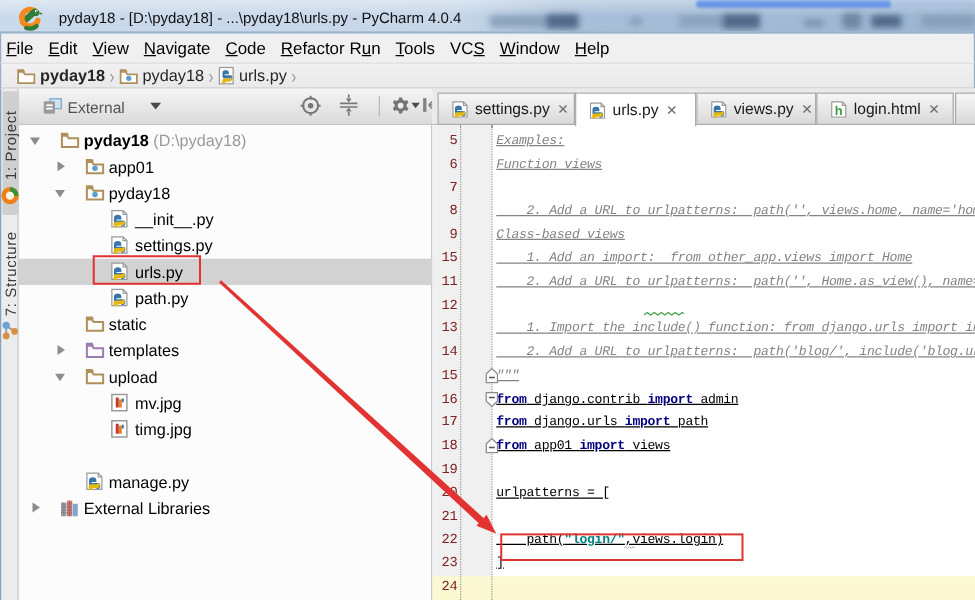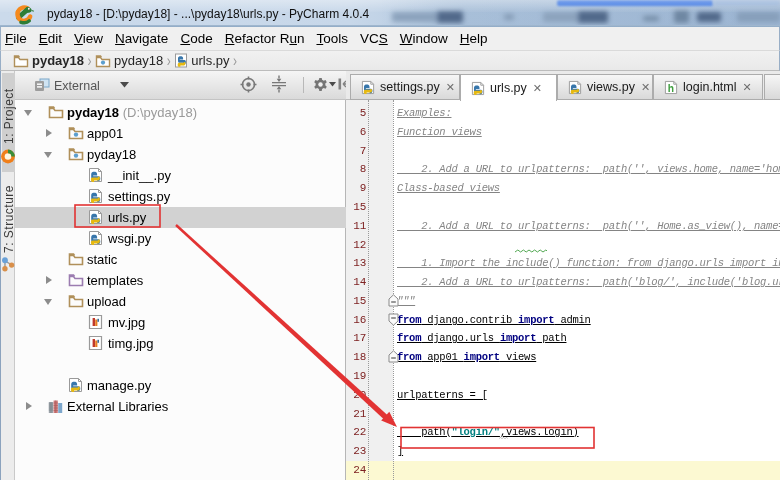--- a/index.html
+++ b/index.html
@@ -237,21 +237,21 @@
           </svg>
         <span class="lbl" style="left:93px">urls.py</span>
       </div>
       <div class="trow" style="top:128px">
         <svg style="left:73px;top:2px" width="15" height="16" viewBox="0 0 15 16">
             <path d="M1.5 1.5 h9 l3 3 v10 h-12 z" fill="#fff" stroke="#9a9a9a"></path>
             <path d="M10.5 1.5 v3 h3" fill="none" stroke="#9a9a9a"></path>
             <path d="M3.2 7.2 c0-2 1.4-2.5 3-2.5 1.6 0 2.9.5 2.9 2.5 v1.3 h-3.9 v.8 h5.5 c1.2 0 1.6 1 1.6 2.3 0 1.7-.7 2.5-2 2.5 h-1.1 v-1.7 h-4.2 c-1.4 0-1.8-1.1-1.8-2.7 z" fill="#3776ab"></path>
             <path d="M9.9 9.5 v.9 h-5.3 c-1.1 0-1.7.8-1.7 2.2 0 1.5.5 2.4 1.9 2.4 h1.2 v-1.6 h4 c1.3 0 1.9-1.1 1.9-2.5 0-1.4-.6-1.4-2-1.4 z" fill="#e6b911"></path>
           </svg>
-        <span class="lbl" style="left:93px">wsgi.py</span>
+        <span class="lbl" style="left:93px">path.py</span>
       </div>
       <div class="trow" style="top:149px">
         <svg style="left:53px;top:3px" width="16" height="14" viewBox="0 0 16 14">
             <path d="M1.5 3.5 h4 l1.5 2 h7.5 v7 h-13 z M1.5 3.5 v-1.5 h4 l1 1.5" fill="none" stroke="#b0905a" stroke-width="1.6"></path>
           </svg>
         <span class="lbl" style="left:72px">static</span>
       </div>
       <div class="trow" style="top:191px">
         <div class="arrow arr-d" style="left:29px"></div>
         <svg style="left:53px;top:3px" width="16" height="14" viewBox="0 0 16 14">
@@ -368,20 +368,21 @@
       <div class="ln" style="top:286px">20</div>
       <div class="ln" style="top:305px">21</div>
       <div class="ln" style="top:323px">22</div>
       <div class="ln" style="top:342px">23</div>
       <div class="ln" style="top:361px">24</div>
 
       <div class="cl doc" style="top:4px">Examples:</div>
       <div class="cl doc" style="top:23px">Function views</div>
       <div class="cl doc" style="top:60px">    2. Add a URL to urlpatterns:  path('', views.home, name='home')</div>
       <div class="cl doc" style="top:79px">Class-based views</div>
+      <div class="cl doc" style="top:98px">    1. Add an import:  from other_app.views import Home</div>
       <div class="cl doc" style="top:117px">    2. Add a URL to urlpatterns:  path('', Home.as_view(), name='home')</div>
       <svg style="position:absolute;left:169px;top:149px;z-index:5" width="32" height="4" viewBox="0 0 32 4">
           <polyline points="0,3 2.8,1 5.6,3 8.4,1 11.2,3 14,1 16.8,3 19.6,1 22.4,3 25.2,1 28,3 30.8,1 33.6,3 36.4,1 39.2,3 42,1 44.8,3" fill="none" stroke="#3f9e3f" stroke-width="0.9"></polyline>
         </svg>
       <div class="cl doc" style="top:154px">    1. Import the include() function: from django.urls import include, path</div>
       <div class="cl doc" style="top:173px">    2. Add a URL to urlpatterns:  path('blog/', include('blog.urls'))</div>
       <div class="cl doc" style="top:192px">"""</div>
       <div class="cl" style="top:229px"><span class="kw">from</span> django.urls <span class="kw">import</span> path</div>
       <div class="cl" style="top:211px"><span class="kw">from</span> django.contrib <span class="kw">import</span> admin</div>
       <div class="cl" style="top:248px"><span class="kw">from</span> app01 <span class="kw">import</span> views</div>

